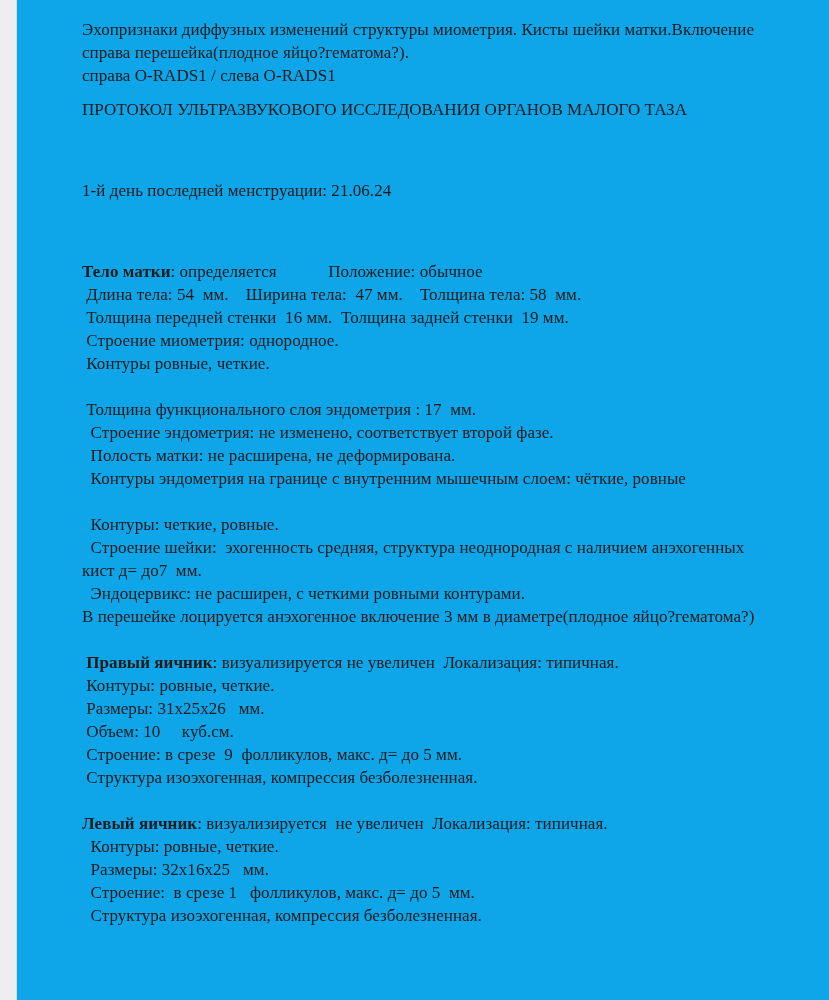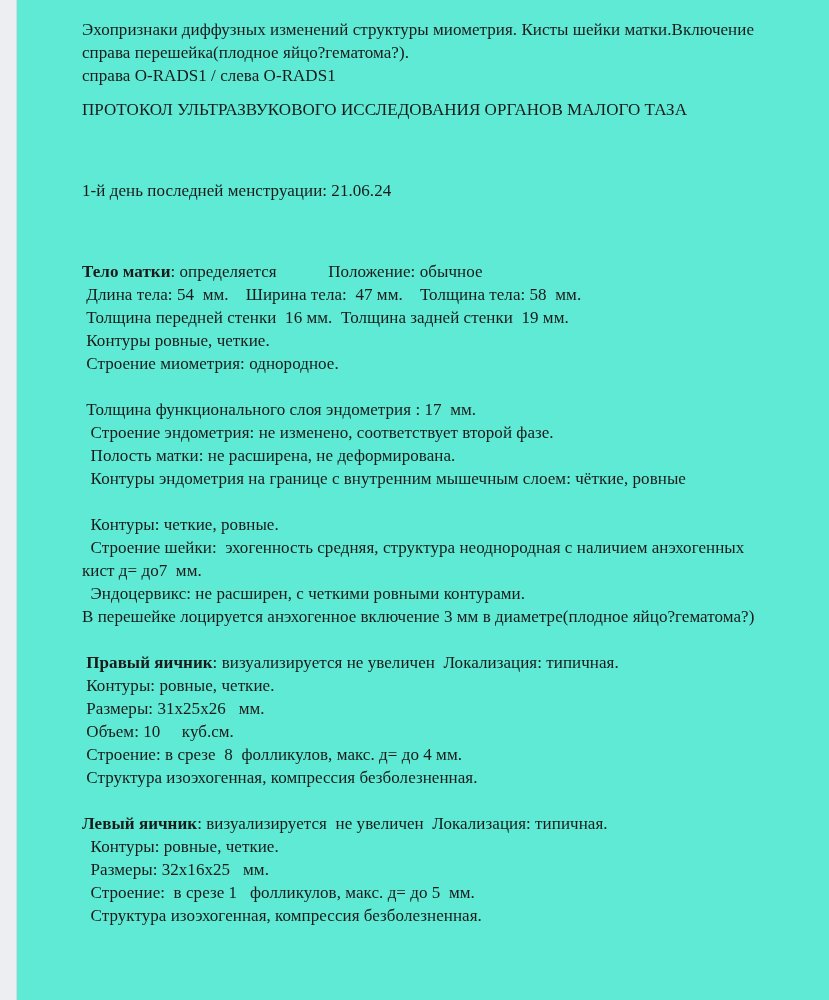--- a/index.html
+++ b/index.html
@@ -12,21 +12,21 @@
     height: 1000px;
     background: #ffffff;
     font-family: "Liberation Serif", "DejaVu Serif", serif;
     color: #1a1a1a;
     overflow: hidden;
     position: relative;
   }
   .page-wrap {
     position: absolute;
     inset: 0;
-    background: #5eead4;
+    background: #0ea5e9;
   }
   
   .left-gutter {
     position: absolute;
     left: 0;
     top: 0;
     width: 17px;
     height: 1000px;
     background: #eceef1;
     border-right: 1px solid #d7dade;
@@ -76,22 +76,22 @@
     <div class="spacer-xl"></div>
 
     <div class="line">1-й день последней менструации: 21.06.24</div>
 
     <div class="spacer-xl"></div>
 
     <div>
       <div class="line"><b class="hdr">Тело матки</b><span>: определяется            Положение: обычное</span></div>
       <div class="line"> Длина тела: 54  мм.    Ширина тела:  47 мм.    Толщина тела: 58  мм.</div>
       <div class="line"> Толщина передней стенки  16 мм.  Толщина задней стенки  19 мм.</div>
+      <div class="line"> Строение миометрия: однородное.</div>
       <div class="line"> Контуры ровные, четкие.</div>
-      <div class="line"> Строение миометрия: однородное.</div>
     </div>
 
     <div class="spacer-md"></div>
 
     <div>
       <div class="line"> Толщина функционального слоя эндометрия : 17  мм.</div>
       <div class="line">  Строение эндометрия: не изменено, соответствует второй фазе.</div>
       <div class="line">  Полость матки: не расширена, не деформирована.</div>
       <div class="line">  Контуры эндометрия на границе с внутренним мышечным слоем: чёткие, ровные</div>
     </div>
@@ -106,21 +106,21 @@
       <div class="line">В перешейке лоцируется анэхогенное включение 3 мм в диаметре(плодное яйцо?гематома?)</div>
     </div>
 
     <div class="spacer-md"></div>
 
     <div>
       <div class="line"><span style="white-space:pre"> </span><b class="hdr">Правый яичник</b><span>: визуализируется не увеличен  Локализация: типичная.</span></div>
       <div class="line"> Контуры: ровные, четкие.</div>
       <div class="line"> Размеры: 31x25x26   мм.</div>
       <div class="line"> Объем: 10     куб.см.</div>
-      <div class="line"> Строение: в срезе  8  фолликулов, макс. д= до 4 мм.</div>
+      <div class="line"> Строение: в срезе  9  фолликулов, макс. д= до 5 мм.</div>
       <div class="line"> Структура изоэхогенная, компрессия безболезненная.</div>
     </div>
 
     <div class="spacer-md"></div>
 
     <div>
       <div class="line"><b class="hdr">Левый яичник</b><span>: визуализируется  не увеличен  Локализация: типичная.</span></div>
       <div class="line">  Контуры: ровные, четкие.</div>
       <div class="line">  Размеры: 32x16x25   мм.</div>
       <div class="line">  Строение:  в срезе 1   фолликулов, макс. д= до 5  мм.</div>

